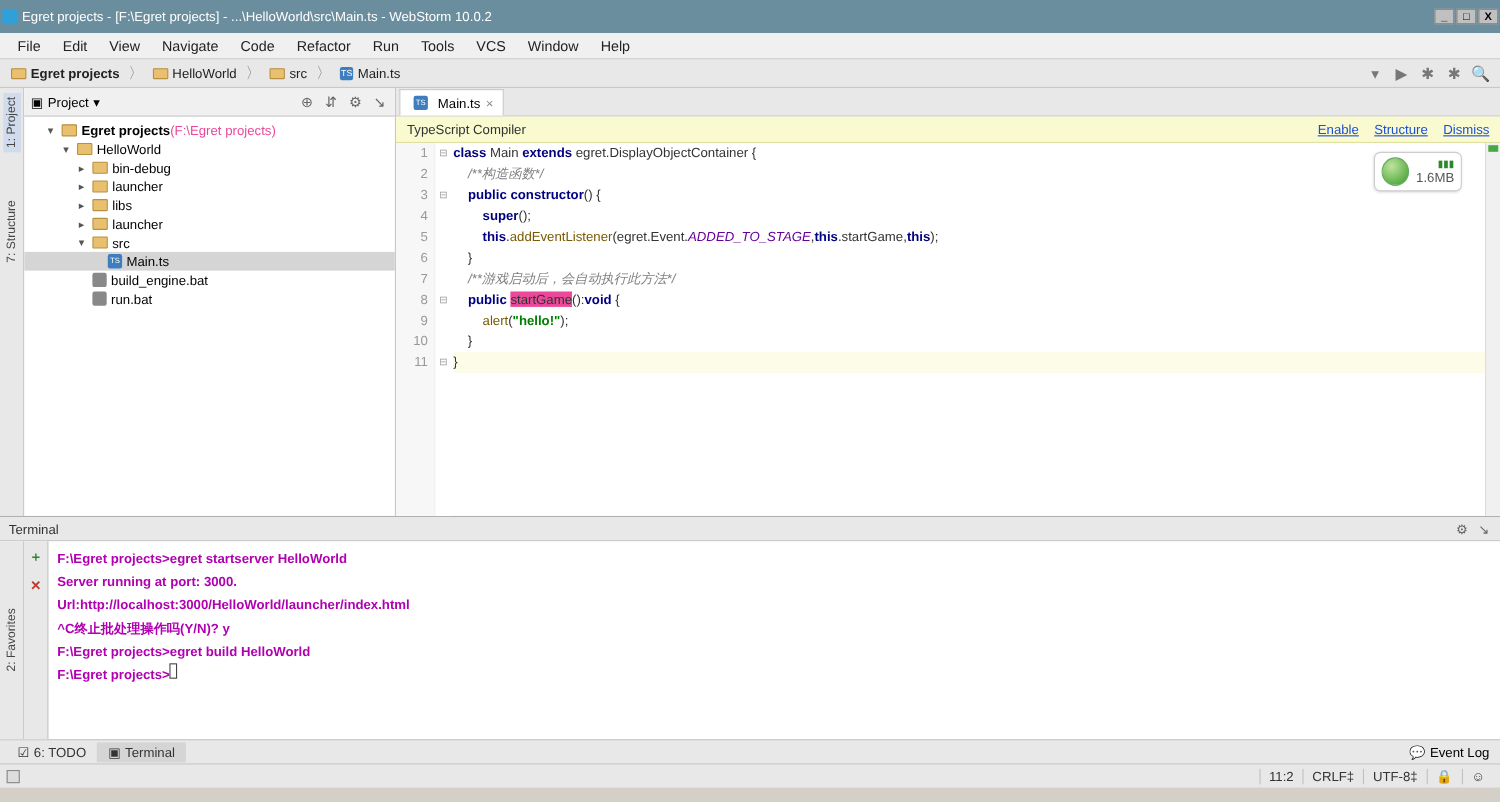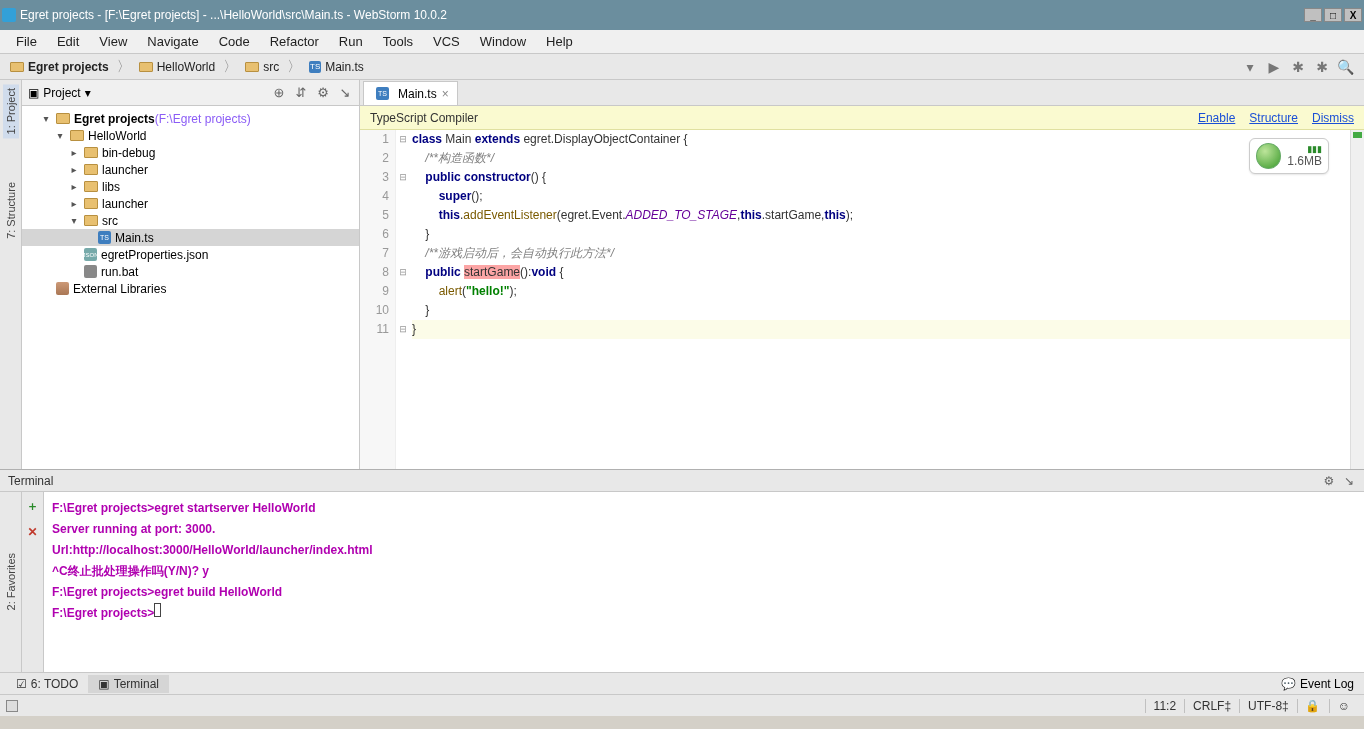--- a/index.html
+++ b/index.html
@@ -29,42 +29,42 @@
 .tree { flex: 1; overflow: auto; padding: 4px 0; font-size: 13px; }
 .tree-row { display: flex; align-items: center; height: 17px; padding-right: 6px; white-space: nowrap; cursor: pointer; }
 .tree-row.sel { background: #d5d5d5; }
 .exp { width: 12px; text-align: center; color: #555; font-size: 10px; user-select: none; }
 .folder-ic2 { width: 14px; height: 11px; background: #e8c070; border: 1px solid #b89040; margin: 0 4px; border-radius: 1px; flex-shrink: 0; }
 .ts-ic2 { width: 13px; height: 13px; background: #3e7ebf; color: #fff; font-size: 7px; display: flex; align-items: center; justify-content: center; margin: 0 4px; border-radius: 2px; flex-shrink: 0; }
 .bat-ic { width: 13px; height: 13px; background: #888; margin: 0 4px; border-radius: 2px; flex-shrink: 0; }
 .json-ic { width: 13px; height: 13px; background: #7aa; margin: 0 4px; border-radius: 2px; flex-shrink: 0; font-size:6px; color:#fff; display:flex; align-items:center; justify-content:center;}
 .lib-ic { width: 13px; height: 13px; background: linear-gradient(#c97,#a75); margin: 0 4px; border-radius: 2px; flex-shrink:0;}
 .pad { display: inline-block; }
-.light { color: #8b5cf6; }
+.light { color: #ec4899; }
 .editor-panel { flex: 1; display: flex; flex-direction: column; background: #fff; position: relative; }
 .tab-strip { height: 26px; background: #e8e8e8; border-bottom: 1px solid #c8c8c8; display: flex; align-items: flex-end; }
 .ed-tab { height: 24px; background: #fff; border: 1px solid #c8c8c8; border-bottom: none; display: flex; align-items: center; padding: 0 8px; margin-left: 3px; gap: 5px; cursor: pointer; }
 .ed-tab .close { color: #888; font-size: 12px; }
 .notice { height: 24px; background: #fafad0; border-bottom: 1px solid #e0e0a0; display: flex; align-items: center; padding: 0 10px; font-size: 13px; color: #333; }
 .notice .nright { margin-left: auto; display: flex; gap: 14px; }
 .notice a { color: #1a4fd6; text-decoration: underline; cursor: pointer; }
 .code-area { flex: 1; display: flex; font-family: Consolas,"SimSun",monospace; font-size: 12px; line-height: 19px; position: relative; overflow: hidden; }
 .gutter { width: 36px; background: #f7f7f7; border-right: 1px solid #eee; text-align: right; color: #999; padding: 0 6px; }
 .gutter div { height: 19px; }
 .fold-col { width: 14px; background: #fff; }
 .fold-col div { height: 19px; display:flex; align-items:center; justify-content:center; color:#999; font-size:9px;}
 .code { flex: 1; white-space: pre; color: #333; padding-left: 2px; }
 .code div { height: 19px; }
 .code .hl-line { background: #fcfce8; }
 .kw { color: #000080; font-weight: bold; }
 .str { color: #008000; font-weight: bold; }
 .cmt { color: #808080; font-style: italic; }
 .it { color: #660099; font-style: italic; }
 .fn { color: #7a5a00; }
-.bg-yl { background: #fca5a5; }
+.bg-yl { background: #ec4899; }
 .badge-box { position: absolute; right: 35px; top: 58px; width: 80px; height: 36px; border: 1px solid #ccc; border-radius: 6px; background: #fff; display: flex; align-items: center; padding: 2px 6px; gap: 6px; box-shadow: 0 1px 2px rgba(0,0,0,.1);}
 .badge-ball { width: 26px; height: 26px; border-radius: 50%; background: radial-gradient(circle at 35% 30%, #bde59b, #3a9a2a); border: 1px solid #6a6; }
 .badge-txt { font-size: 10px; color: #555; text-align: right; margin-left: auto;}
 .ed-sb { width: 14px; background: #f0f0f0; border-left: 1px solid #ddd; position:relative;}
 .ed-sb::before{content:"";position:absolute;top:2px;left:2px;right:2px;height:6px;background:#4a4;}
 .terminal-wrap { border-top: 1px solid #b0b0b0; }
 .term-head { height: 22px; background: #e8e8e8; border-bottom: 1px solid #c8c8c8; display: flex; align-items: center; padding: 0 8px; font-size: 12px; color: #333;}
 .term-head .tright { margin-left: auto; display: flex; gap: 6px; }
 .term-head .tic { width:14px; height:14px; color:#666; font-size:12px; cursor:pointer; display:flex; align-items:center; justify-content:center;}
 .term-body { display: flex; height: 180px; background: #fff; }
@@ -208,34 +208,28 @@
         </div>
         <div class="tree-row sel">
           <span class="pad" style="width: 60px;"></span>
           <span class="exp"></span>
           <span class="ts-ic2">TS</span>
           <span>Main.ts</span>
         </div>
         <div class="tree-row">
           <span class="pad" style="width: 46px;"></span>
           <span class="exp"></span>
-          <span class="json-ic">JSON</span>
-          <span>egretProperties.json</span>
+          <span class="bat-ic"></span>
+          <span>build_engine.bat</span>
         </div>
         <div class="tree-row">
           <span class="pad" style="width: 46px;"></span>
           <span class="exp"></span>
           <span class="bat-ic"></span>
           <span>run.bat</span>
-        </div>
-        <div class="tree-row">
-          <span class="pad" style="width: 18px;"></span>
-          <span class="exp"></span>
-          <span class="lib-ic"></span>
-          <span>External Libraries</span>
         </div>
       </div>
   </div>
 
   <div class="editor-panel">
     <div class="tab-strip">
       <div class="ed-tab">
         <span class="ts-ic2">TS</span>
         <span>Main.ts</span>
         <span class="close">×</span>

